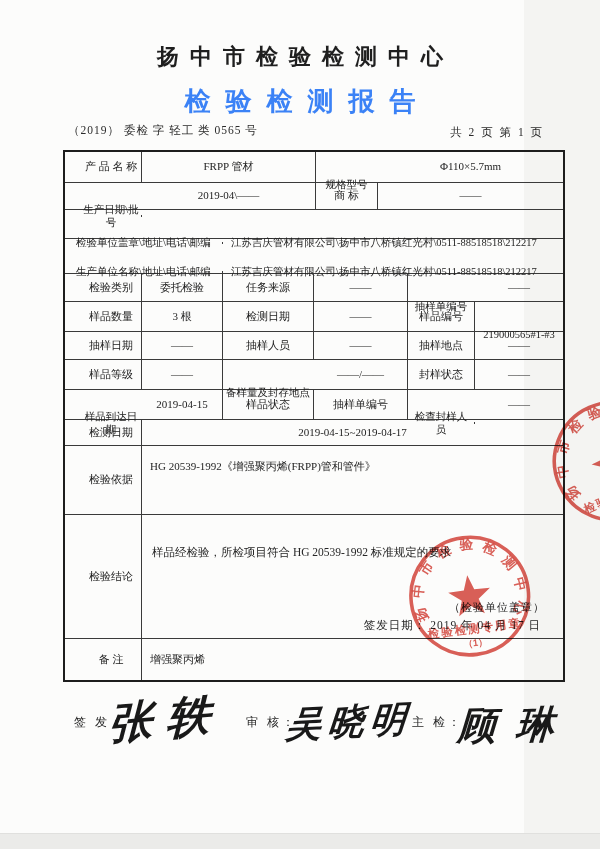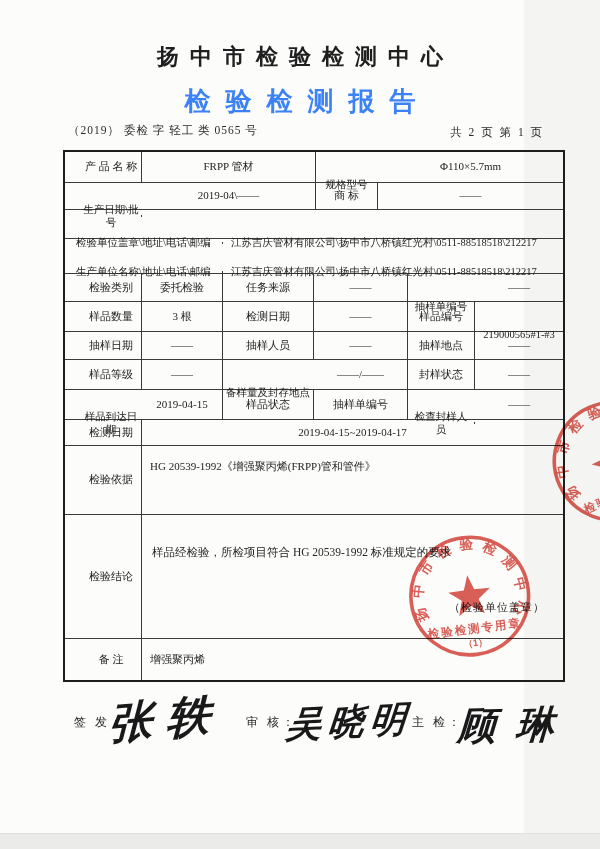--- a/index.html
+++ b/index.html
@@ -170,20 +170,21 @@
     <div class="row" style="height:69px">
       <div class="cell lbl c77">检验依据</div>
       <div class="cell val left" style="align-items:flex-start;padding-top:14px;">HG 20539-1992《增强聚丙烯(FRPP)管和管件》</div>
     </div>
 
     <div class="row" style="height:124px">
       <div class="cell lbl c77">检验结论</div>
       <div class="cell conc-cell">
         <div class="conc-text">样品经检验，所检项目符合 HG 20539-1992 标准规定的要求</div>
         <div class="stamp-note">（检验单位盖章）</div>
+        <div class="issue-date">签发日期：  2019 年 04 月 17 日</div>
       </div>
     </div>
 
     <div class="row" style="height:41px">
       <div class="cell lbl c77">备    注</div>
       <div class="cell val left">增强聚丙烯</div>
     </div>
 
   </div>
 

